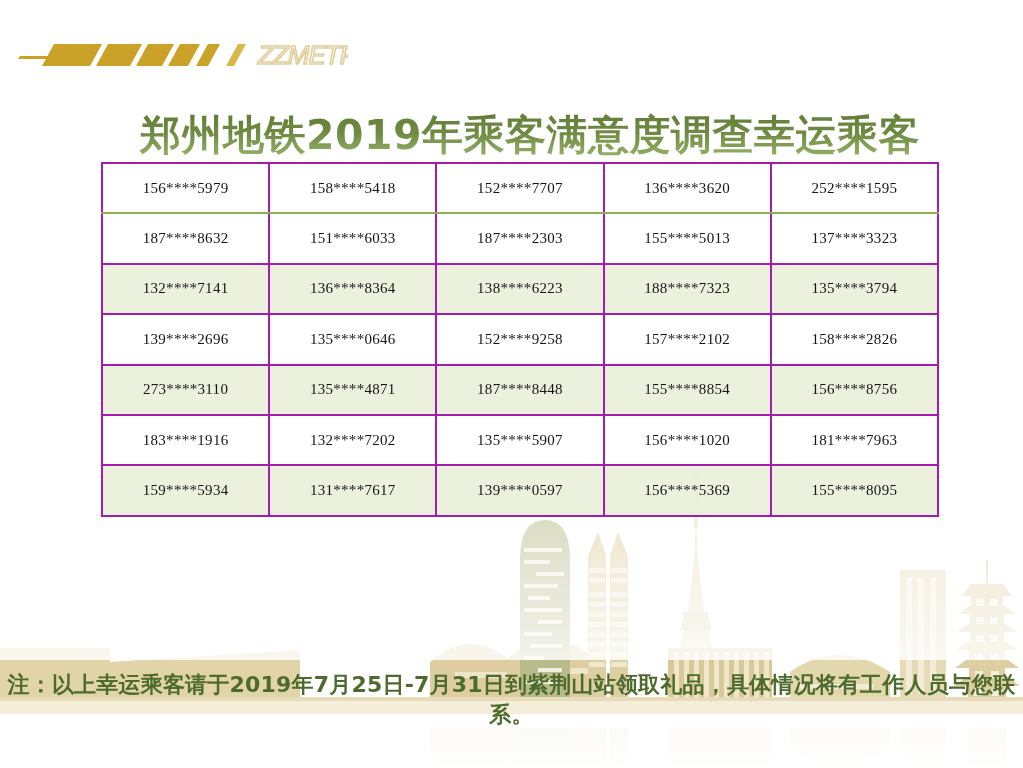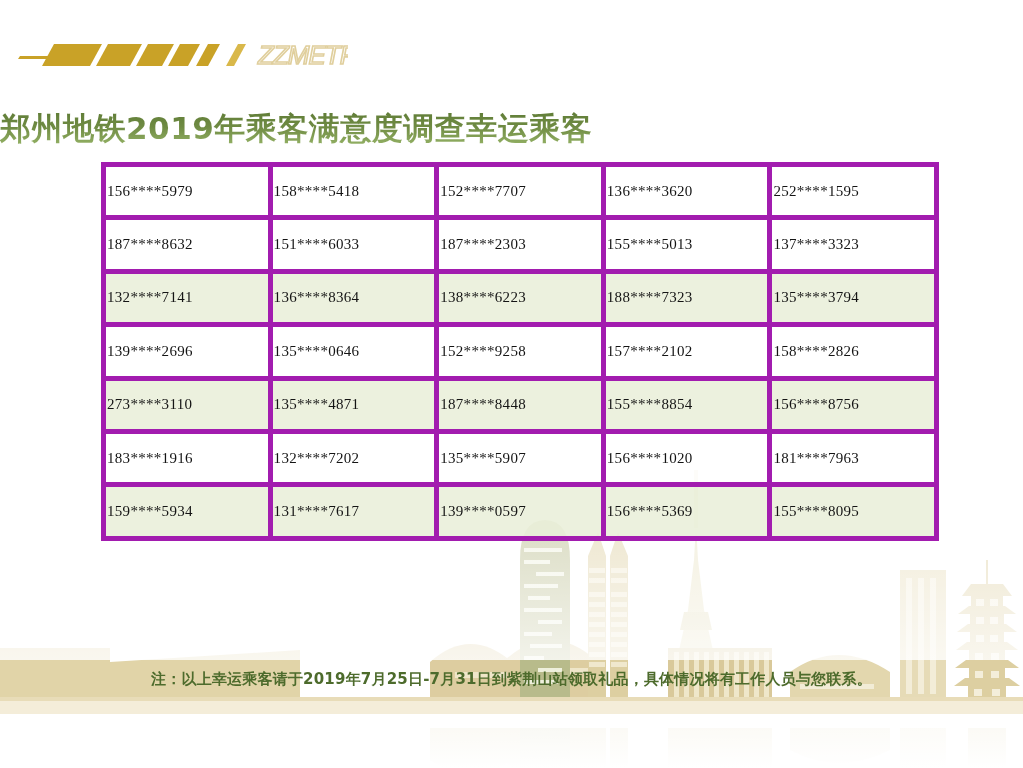--- a/index.html
+++ b/index.html
@@ -30,23 +30,23 @@
     left: 18px; top: 28px;
     width: 330px; height: 52px;
     z-index: 5;
   }
 
   
   #page-title {
     position: absolute;
     left: 0; top: 108px;
     width: 920px;
-    text-align: left;
+    text-align: right;
     font-family: "DejaVu Sans", sans-serif;
-    font-size: 31px;
+    font-size: 41px;
     font-weight: bold;
     letter-spacing: 0.5px;
     color: #6f8b43;
     background: linear-gradient(180deg, #5d7a35 0%, #6f8b43 45%, #9dbb6e 100%);
     -webkit-background-clip: text;
     background-clip: text;
     -webkit-text-fill-color: transparent;
     z-index: 5;
   }
 
@@ -54,42 +54,43 @@
   #winners-table {
     position: absolute;
     left: 101px; top: 162px;
     width: 838px;
     border-collapse: collapse;
     table-layout: fixed;
     z-index: 4;
     border: 1px solid #9cbf5e;
   }
   #winners-table td {
-    border: 5px solid #a21caf;
+    border: 2px solid #a21caf;
     height: 46.4px;
+    text-align: center;
     vertical-align: middle;
     font-family: "Liberation Serif", serif;
     font-size: 15px;
     color: #141414;
     letter-spacing: 0.3px;
     white-space: nowrap;
   }
   #winners-table tr.row-odd td  { background: rgba(255,255,255,0.82); }
   #winners-table tr.row-even td { background: rgba(233,239,217,0.88); }
   
   #winners-table tr.row-odd:first-child td { border-bottom: 2px solid #8cb24e; }
 
   
   #footer-note {
     position: absolute;
     left: 0; top: 670px;
     width: 1023px;
     text-align: center;
     font-family: "DejaVu Sans", sans-serif;
-    font-size: 15px;
+    font-size: 22px;
     font-weight: bold;
     color: #4d6b2c;
     z-index: 5;
     letter-spacing: 0.2px;
   }
 </style>
 </head>
 <body>
 
 <svg id="bg-decoration" viewBox="0 0 1023 768" preserveAspectRatio="none" xmlns="http://www.w3.org/2000/svg">

